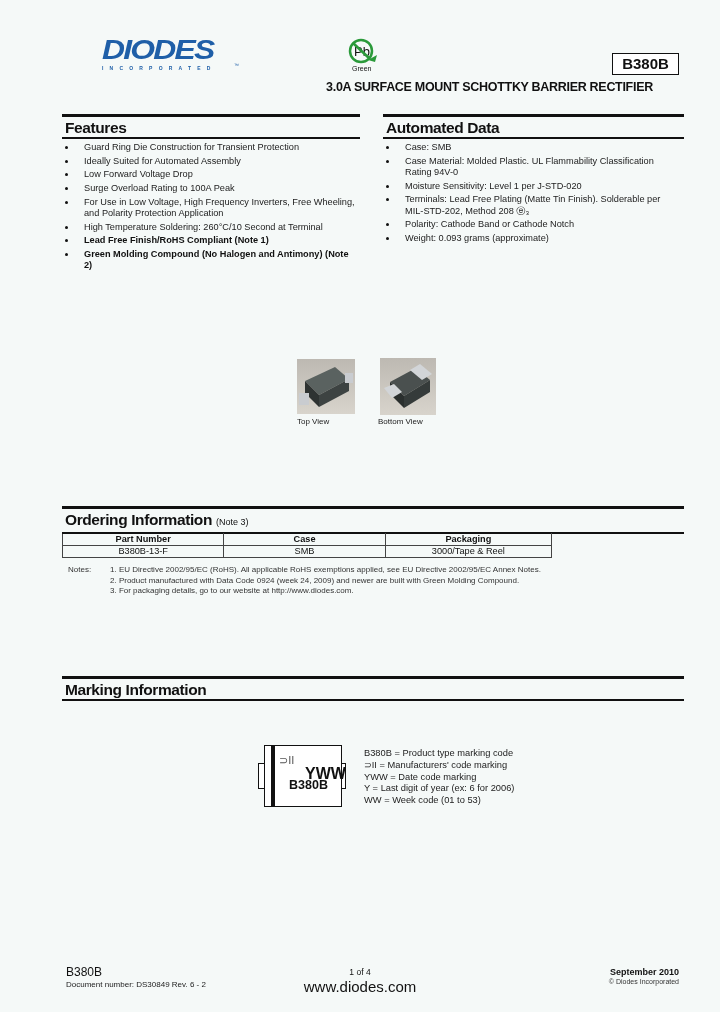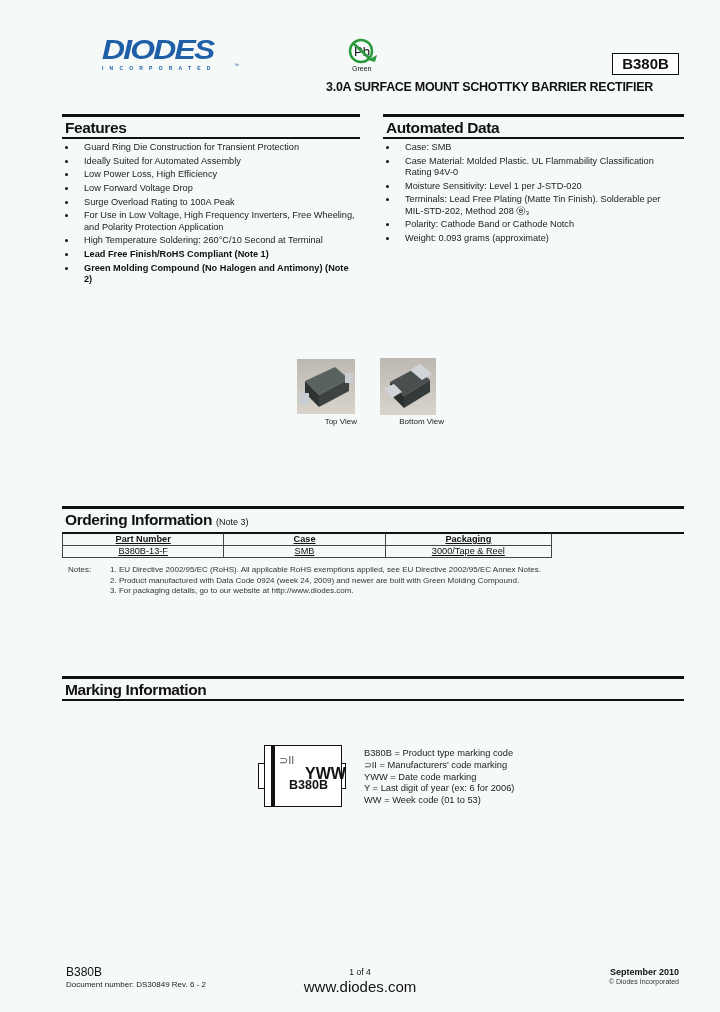--- a/index.html
+++ b/index.html
@@ -64,28 +64,28 @@
 
   .features-sec { left: 62px; top: 114px; width: 295px; }
   .features-list { left: 62px; top: 142px; width: 295px; }
   .mech-sec { left: 383px; top: 114px; width: 298px; }
   .mech-list { left: 383px; top: 142px; width: 298px; }
 
   
   .photo { background: linear-gradient(#bdb9b2, #d8d4cc); }
   .photo-top { left: 297px; top: 359px; width: 58px; height: 55px; }
   .photo-bot { left: 380px; top: 358px; width: 56px; height: 57px; }
-  .caption { font-size: 8px; color: #222; text-align: right; }
+  .caption { font-size: 8px; color: #222; text-align: left; }
   .cap-top { left: 297px; top: 417px; width: 60px; }
   .cap-bot { left: 378px; top: 417px; width: 66px; }
 
   .order-sec { left: 62px; top: 506px; width: 619px; }
   table.order {
     position: absolute; left: 62px; top: 533px; width: 490px;
-    border-collapse: collapse; font-size: 9.2px; text-decoration: underline;
+    border-collapse: collapse; font-size: 9.2px;
   }
   table.order td, table.order th {
     border: 1px solid #444; text-align: center; padding: 0; height: 11px; line-height: 11px;
   }
   table.order th { font-weight: bold; }
   table.order tr:first-child th { border-top: 1.5px solid #111; }
 
   .notes { left: 68px; top: 565px; width: 620px; font-size: 8px; line-height: 10.5px; color: #333; }
   .notes-label { position: absolute; left: 0; top: 0; }
   .notes-list { position: absolute; left: 42px; top: 0; white-space: nowrap; }
@@ -131,21 +131,20 @@
   <span class="pb-label">Green</span>
 </div>
 
 <div class="abs part-box">B380B</div>
 <div class="abs subtitle">3.0A SURFACE MOUNT SCHOTTKY BARRIER RECTIFIER</div>
 
 <div class="abs sec features-sec">Features</div>
 <ul class="abs bl features-list">
   <li>Guard Ring Die Construction for Transient Protection</li>
   <li>Ideally Suited for Automated Assembly</li>
-  <li>Low Power Loss, High Efficiency</li>
   <li>Low Forward Voltage Drop</li>
   <li>Surge Overload Rating to 100A Peak</li>
   <li>For Use in Low Voltage, High Frequency Inverters, Free Wheeling, and Polarity Protection Application</li>
   <li>High Temperature Soldering: 260°C/10 Second at Terminal</li>
   <li class="b">Lead Free Finish/RoHS Compliant (Note 1)</li>
   <li class="b">Green Molding Compound (No Halogen and Antimony) (Note 2)</li>
 </ul>
 
 <div class="abs sec mech-sec">Automated Data</div>
 <ul class="abs bl mech-list">

